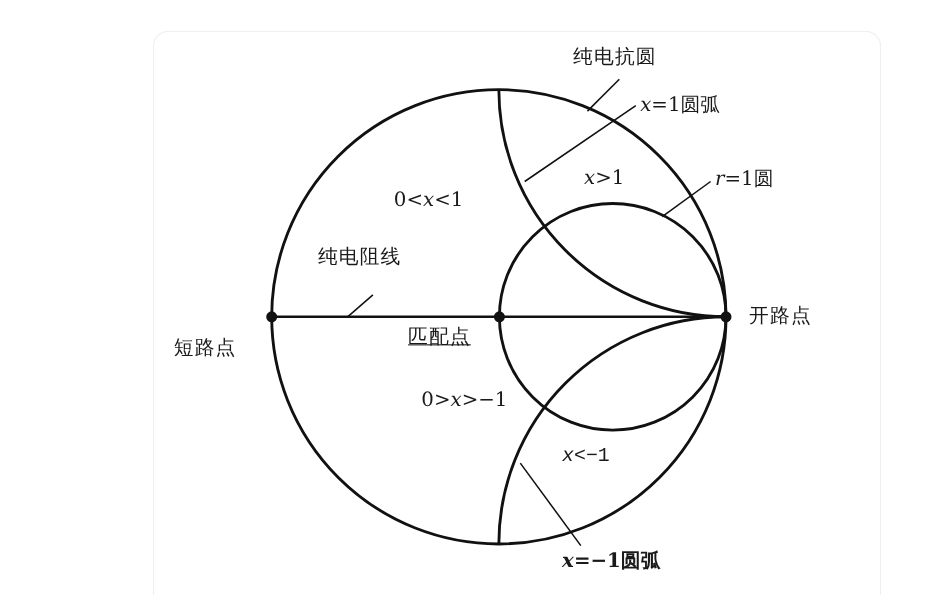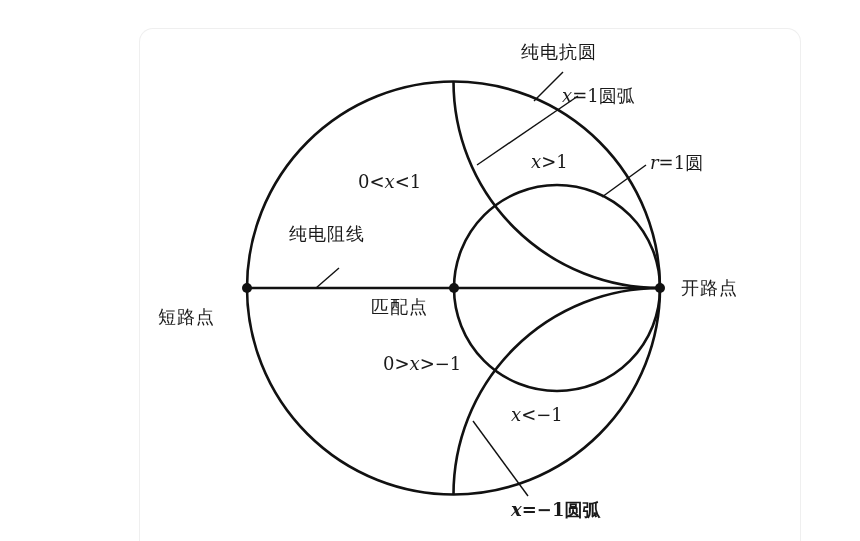--- a/index.html
+++ b/index.html
@@ -75,47 +75,47 @@
 
   <g fill="#111111">
     <circle cx="247" cy="288" r="5"></circle>
     <circle cx="454" cy="288" r="5"></circle>
     <circle cx="660" cy="288" r="5"></circle>
   </g>
 </svg>
 
 <div class="lbl cjk" style="left:521px; top:42px;">纯电抗圆</div>
 
-<div class="lbl" style="left:562px; top:86px;">
+<div class="lbl" style="left:582px; top:86px;">
   <i>x</i><span class="cjkspan">=1圆弧</span>
 </div>
 
 <div class="lbl" style="left:531px; top:152px;">
   <i>x</i><span>&gt;1</span>
 </div>
 
 <div class="lbl" style="left:650px; top:153px;">
   <i>r</i><span>=1圆</span>
 </div>
 
 <div class="lbl" style="left:358px; top:172px;">
   <span>0&lt;</span><i>x</i><span>&lt;1</span>
 </div>
 
 <div class="lbl cjk" style="left:289px; top:224px;text-align:center;">纯电阻线</div>
 
 <div class="lbl cjk" style="left:158px; top:279px;margin-top:28px;">短路点</div>
 
-<div class="lbl cjk" style="left:371px; top:297px;">匹配点</div>
+<div class="lbl cjk" style="left:371px; top:297px;text-decoration:underline;">匹配点</div>
 
 <div class="lbl cjk" style="left:681px; top:279px;font-family:Liberation Mono, monospace;">开路点</div>
 
 <div class="lbl" style="left:383px; top:354px;">
   <span>0&gt;</span><i>x</i><span>&gt;−1</span>
 </div>
 
-<div class="lbl" style="left:511px; top:405px;">
+<div class="lbl" style="left:511px; top:405px;font-family:Liberation Mono, monospace;">
   <i>x</i><span>&lt;−1</span>
 </div>
 
 <div class="lbl" style="left:511px; top:500px;font-weight:bold;">
   <i>x</i><span>=−1圆弧</span>
 </div>
 
 </body></html>

